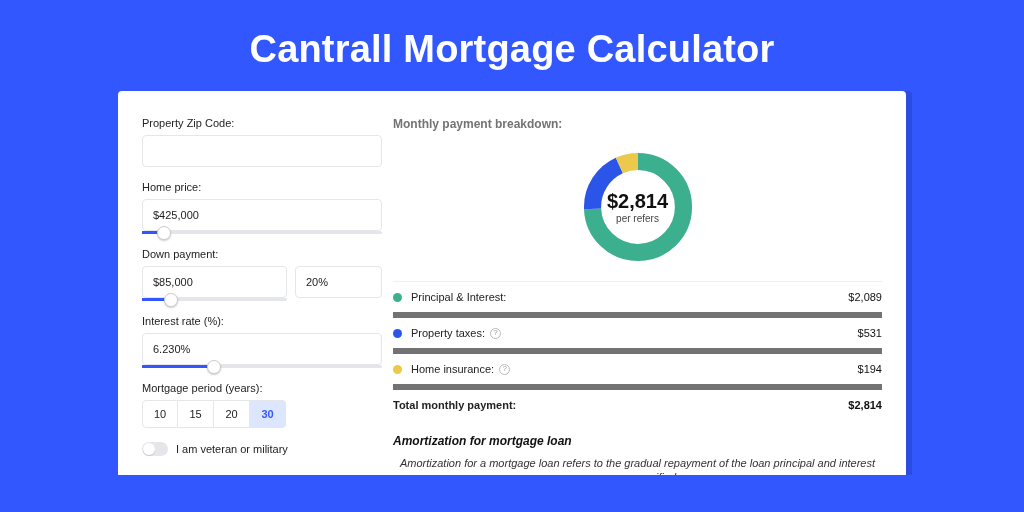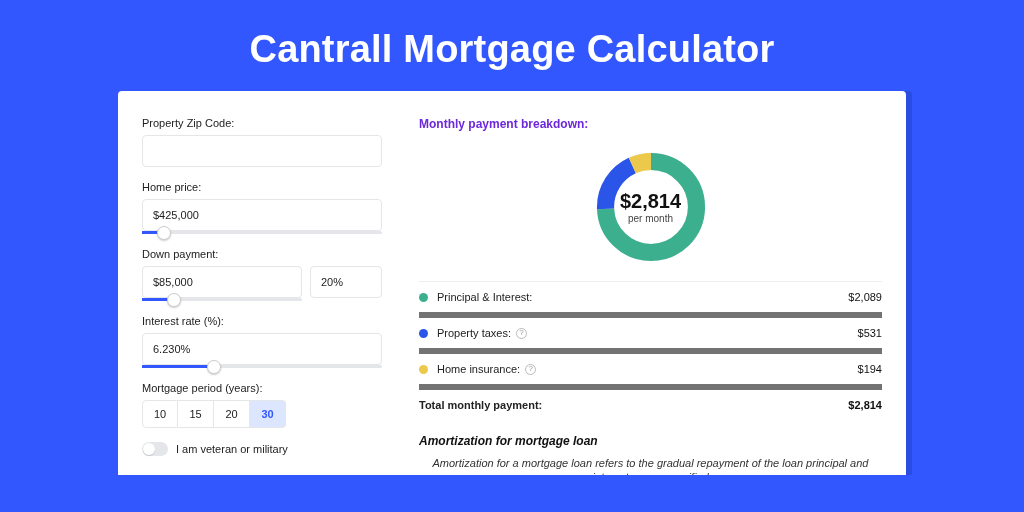--- a/index.html
+++ b/index.html
@@ -16,21 +16,21 @@
 }
 
 .card-wrap {
   width:788px;
   margin:0 auto;
   background:#fff;
   border-radius:4px 4px 0 0;
   box-shadow:6px 0 0 0 rgba(0,0,0,0.12);
   padding:26px 24px 0 24px;
   display:flex;
-  gap:37px;
+  gap:11px;
   height:384px;
   overflow:hidden;
 }
 
 .left-col { width:240px; flex-shrink:0; }
 .right-col { flex:1; }
 
 .field-label { font-size:11px; color:#222; margin-bottom:6px; }
 
 .text-input {
@@ -61,21 +61,21 @@
 .slider-knob {
   position:absolute; top:50%;
   width:14px; height:14px; border-radius:50%;
   background:#fff; border:1px solid #ccc;
   box-shadow:0 1px 2px rgba(0,0,0,0.2);
   transform:translate(-50%,-50%);
 }
 
 .row2 { display:flex; gap:8px; }
 .row2 .c1 { flex:1; }
-.row2 .c2 { width:72px; }
+.row2 .c2 { width:87px; }
 
 .periods { display:flex; }
 .period-btn {
   border:1px solid #e4e6ea;
   background:#fff;
   font-size:11px;
   color:#222;
   width:36px; height:28px;
   display:flex; align-items:center; justify-content:center;
   cursor:pointer;
@@ -90,21 +90,21 @@
   width:26px; height:14px; border-radius:8px;
   background:#e4e6ea; position:relative;
 }
 .toggle::after {
   content:""; position:absolute; left:1px; top:1px;
   width:12px; height:12px; background:#fff; border-radius:50%;
   box-shadow:0 1px 1px rgba(0,0,0,0.15);
 }
 .toggle-label { font-size:11px; color:#222; }
 
-.section-title { font-size:12px; font-weight:700; color:#6d28d9; margin-bottom:10px; }
+.section-title { font-size:12px; font-weight:700; color:#737373; margin-bottom:10px; }
 
 .donut-wrap { display:flex; justify-content:center; padding:6px 0 14px; }
 .donut { position:relative; width:120px; height:120px; }
 .donut svg { width:120px; height:120px; transform:rotate(-90deg); }
 .donut-center {
   position:absolute; inset:0;
   display:flex; flex-direction:column;
   align-items:center; justify-content:center;
 }
 .donut-val { font-size:20px; font-weight:800; color:#111; }
@@ -207,21 +207,21 @@
         <svg viewBox="0 0 42 42">
           <circle cx="21" cy="21" r="15.9155" fill="none" stroke="#eee" stroke-width="6"></circle>
           <g>
               <circle cx="21" cy="21" r="15.9155" fill="none" stroke="#3cb08e" stroke-width="6" stroke-dasharray="74.23598958605349 100.00003575641671" stroke-dashoffset="0"></circle>
               <circle cx="21" cy="21" r="15.9155" fill="none" stroke="#2a55e8" stroke-width="6" stroke-dasharray="18.8699427813281 100.00003575641671" stroke-dashoffset="-74.23598958605349"></circle>
               <circle cx="21" cy="21" r="15.9155" fill="none" stroke="#ecc94b" stroke-width="6" stroke-dasharray="6.894103389035124 100.00003575641671" stroke-dashoffset="-93.10593236738158"></circle>
             </g>
         </svg>
         <div class="donut-center">
           <div class="donut-val">$2,814</div>
-          <div class="donut-sub">per month</div>
+          <div class="donut-sub">per refers</div>
         </div>
       </div>
     </div>
 
     <div>
         <div class="legend-row">
           <span class="dot" style="background: rgb(60, 176, 142);"></span>
           <span class="legend-label">Principal &amp; Interest:</span>
           <span class="legend-val">$2,089</span>
         </div>

